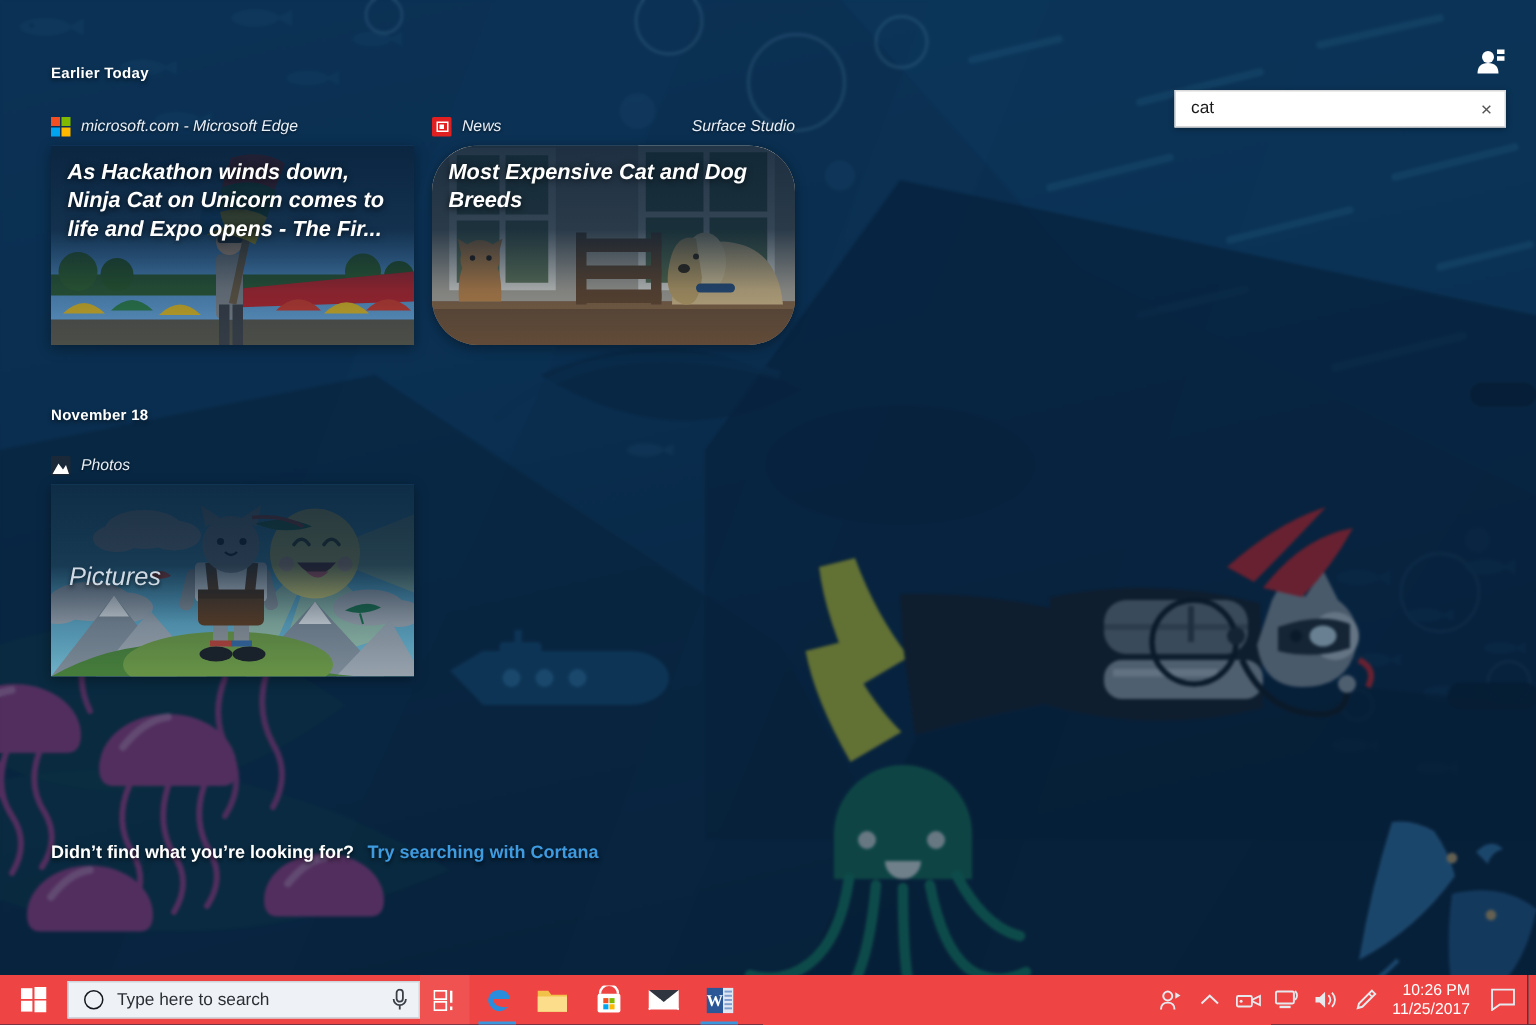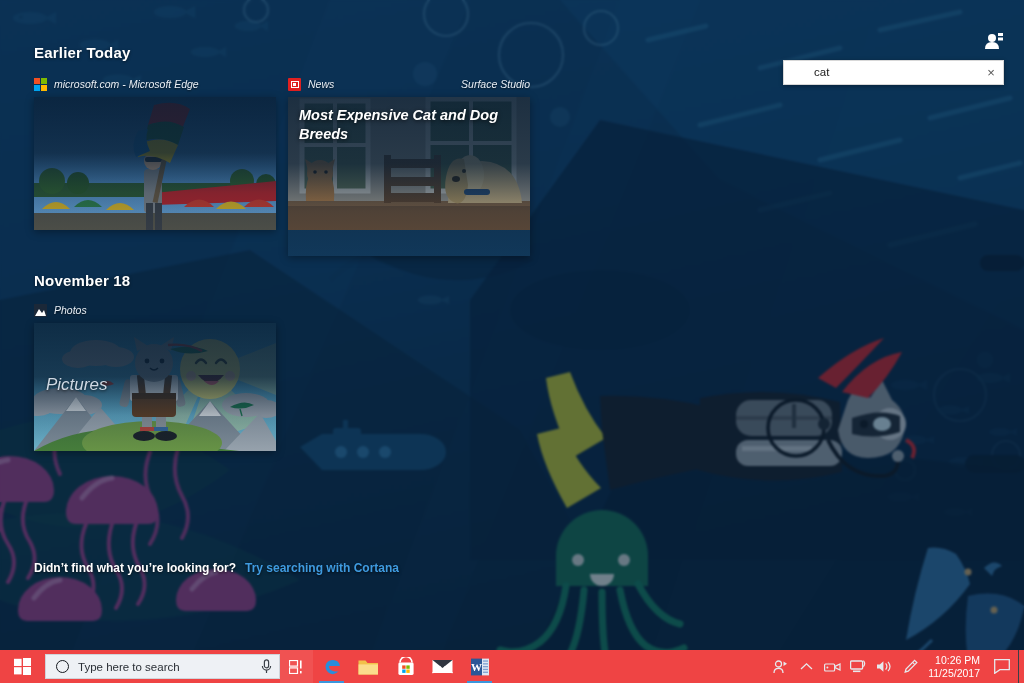--- a/index.html
+++ b/index.html
@@ -19,21 +19,21 @@
     position:absolute; inset:0;
     background:rgba(10,35,60,0.52);
     backdrop-filter:blur(1px);
   }
 
   
   #content { position:absolute; inset:0; }
 
   .group-title {
     position:absolute;
-    font-size:15px;
+    font-size:10px;
     font-weight:bold;
     color:#ffffff;
     letter-spacing:0.2px;
     text-shadow:0 1px 3px rgba(0,0,0,0.55);
   }
   #grp-earlier { left:34px; top:44px; }
   #grp-nov18   { left:34px; top:272px; }
 
   .card-wrap { position:absolute;font-style:italic; }
   .card-head {
@@ -115,21 +115,20 @@
     border:1px solid #d8d8d8;
     display:flex; align-items:center;
     box-shadow:0 1px 4px rgba(0,0,0,0.35);
   }
   #search-value {
     flex:1;
     font-size:11.5px;
     color:#1a1a1a;
     padding-left:10px;
     line-height:1;
-    margin-left:20px;
   }
   #search-clear {
     width:24px; height:100%;
     display:flex; align-items:center; justify-content:center;
     font-size:13px;
     color:#555;
     cursor:pointer;
   }
 
   
@@ -494,35 +493,36 @@
         </g>
 
         <g>
           <path d="M120,8 q22,-6 36,4 l-8,20 q-18,-10 -34,-4z" fill="#c0272d"></path>
           <path d="M114,28 q20,-8 36,2 l-6,18 q-18,-10 -34,-4z" fill="#2c6b3f"></path>
           <path d="M108,46 q20,-8 36,2 l-8,18 q-18,-10 -32,-6z" fill="#d4b820"></path>
           <path d="M104,34 q-8,14 -2,26 l14,-6 q-6,-12 -2,-22z" fill="#1f6fb0"></path>
         </g>
       </svg>
       <div class="card-scrim"></div>
+      <div class="card-title">As Hackathon winds down, Ninja Cat on Unicorn comes to life and Expo opens - The Fir...</div>
     </div>
   </div>
 
   <div class="card-wrap" style="left:288px; top:76px;">
     <div class="card-head" style="width:242px;">
       <span class="app-icon news-icon">
         <span class="glyph">
             <i></i>
             <i></i>
           </span>
       </span>
       <span class="app-name">News</span>
       <span class="head-right">Surface Studio</span>
     </div>
-    <div class="card" style="width:242px; height:159px;">
+    <div class="card" style="width:242px; height:133px;border-radius:31px;">
       <svg class="card-thumb" viewBox="0 0 242 133" preserveAspectRatio="none">
         <rect width="242" height="133" fill="#9e9384"></rect>
 
         <rect x="0" y="0" width="242" height="106" fill="#b3ab9d"></rect>
 
         <g>
           <rect x="14" y="4" width="66" height="90" fill="#6d7e5c"></rect>
           <rect x="14" y="4" width="66" height="90" fill="none" stroke="#e4e0d6" stroke-width="5"></rect>
           <line x1="47" y1="4" x2="47" y2="94" stroke="#e4e0d6" stroke-width="4"></line>
           <line x1="14" y1="48" x2="80" y2="48" stroke="#e4e0d6" stroke-width="4"></line>

